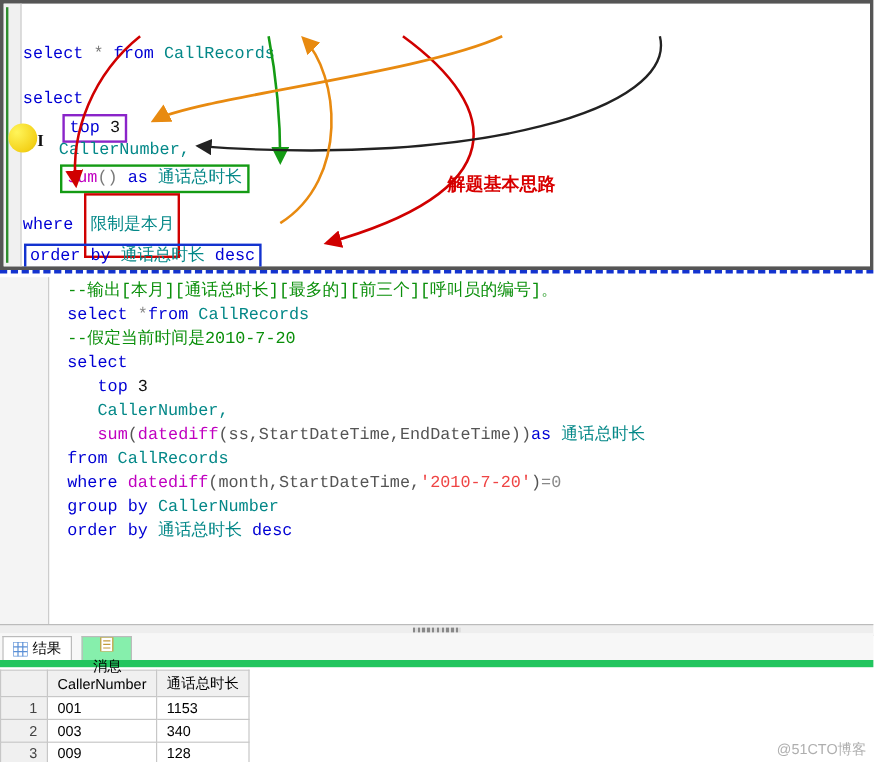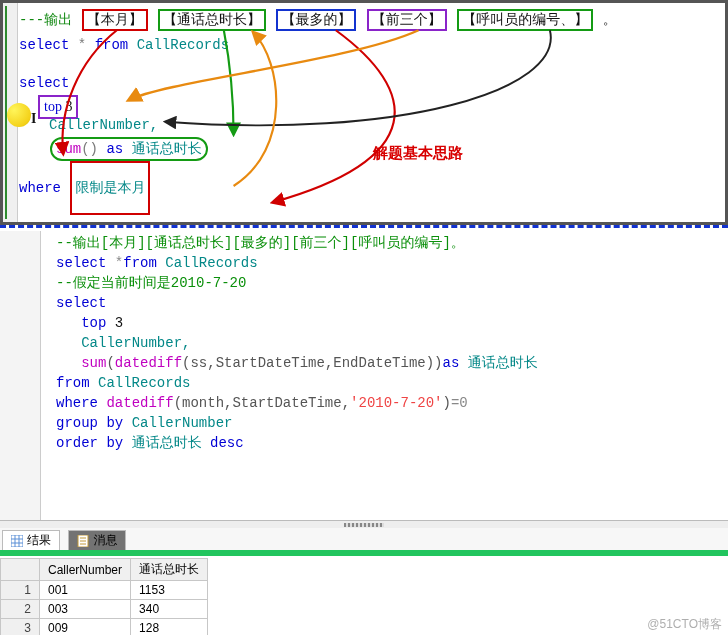--- a/index.html
+++ b/index.html
@@ -39,21 +39,21 @@
   .tkn-paren{ color:#555; }
   .tkn-star { color:#888; }
   .tkn-punc { color:#888; }
   .tkn-txt  { color:#111; }
   .mid-sash { position:absolute; left:0; right:0; top:520px; height:8px; background:#eee; border-top:1px solid #bbb; border-bottom:1px solid #bbb; }
   .mid-sash .grip { position:absolute; left:50%; top:2px; width:40px; height:4px; margin-left:-20px; background:repeating-linear-gradient(90deg,#888 0 2px,#ddd 2px 4px); }
 
   .bottom-panel { position:absolute; left:0; top:528px; right:0; height:107px; background:#fff; box-sizing:border-box; }
   .tabs { height:22px; border-bottom:6px solid #22c55e; background:#f7f7f7; padding-left:2px; }
   .tab { display:inline-flex; align-items:center; gap:4px; height:19px; margin-top:2px; padding:0 8px; border:1px solid #bbb; border-bottom:none; background:#fff; font-family:"Microsoft YaHei","SimSun",sans-serif; font-size:12px; vertical-align:bottom; }
-  .tab.inactive { background:#737373; }
+  .tab.inactive { background:#86efac;flex-direction:column; }
   .icon-results { width:12px;height:12px;display:inline-block; }
   .icon-messages { width:12px;height:12px;display:inline-block; }
 
   .grid { border-collapse:collapse; font-family:"Segoe UI","Microsoft YaHei",sans-serif; font-size:12px; margin-top:2px; }
   .grid th, .grid td { border:1px solid #c7c7c7; padding:2px 8px; text-align:left; background:#fff; }
   .grid th { background:#f0f0f0; font-weight:normal; }
   .grid .rowhdr { background:#f0f0f0; width:22px; text-align:right; color:#444; }
   .grid .corner { background:#f0f0f0; }
 
   .watermark { position:absolute; right:6px; bottom:2px; color:rgba(120,120,120,0.6); font-family:"Microsoft YaHei",sans-serif; font-size:12px; }
@@ -61,71 +61,69 @@
 </head>
 <body>
 
 <div class="page">
 
   <div class="top-panel">
     <div class="left-gutter"></div>
     <div class="v-green-left"></div>
     <div class="yellow-dot"></div>
 
-    <div class="code-line" style="top:6px;">
-      <span class="k-green">---输出</span>
-      <span class="boxed b-red">【本月】</span>
-      <span class="boxed b-green">【通话总时长】</span>
-      <span class="boxed b-blue">【最多的】</span>
-      <span class="boxed b-purple">【前三个】</span>
-      <span class="boxed b-green">【呼叫员的编号、】</span>
-      <span class="k-black">。</span>
-    </div>
 
     <div class="code-line" style="top:34px;">
       <span class="k-blue">select</span>
       <span class="gray"> </span><span class="gray">*</span>
       <span> </span><span class="k-blue">from</span>
       <span> </span><span class="k-teal">CallRecords</span>
     </div>
 
     <div class="code-line" style="top:72px;">
       <span class="k-blue">select</span>
     </div>
 
-    <div class="code-line" style="top:92px; left:34px;font-family:Liberation Serif, serif;">
+    <div class="code-line" style="top:92px; left:48px;">
       <span class="boxed b-purple" style="padding:1px 4px;">
         <span class="k-blue">top</span>
         <span> </span><span class="k-black">3</span>
       </span>
     </div>
 
     <div class="code-line" style="top:108px; left:28px; z-index:6;">
       <span class="k-black" style="font-family:serif; font-weight:bold;">I</span>
     </div>
 
     <div class="code-line" style="top:114px; left:46px;">
       <span class="k-teal">CallerNumber,</span>
     </div>
 
     <div class="code-line" style="top:134px; left:46px;">
-      <span class="boxed b-green" style="padding:1px 4px;border-radius:12px;">
+      <span class="boxed b-green" style="padding:1px 4px;">
         <span class="k-magenta">sum</span><span class="gray">()</span>
         <span> </span><span class="k-blue">as</span>
         <span> </span><span class="k-teal">通话总时长</span>
       </span>
     </div>
 
     <div class="code-line" style="top:158px;">
       <span class="k-blue">where</span>
       <span> </span>
       <span class="boxed b-red" style="padding:16px 3px;"><span class="k-teal">限制是本月</span></span>
     </div>
 
 
+    <div class="code-line" style="top:200px;">
+      <span class="boxed b-blue" style="padding:0 3px;">
+        <span class="k-blue">order by</span>
+        <span> </span><span class="k-teal">通话总时长</span>
+        <span> </span><span class="k-blue">desc</span>
+      </span>
+    </div>
 
     <div class="h-title">解题基本思路</div>
 
     <svg class="arrows" viewBox="0 0 728 225">
       <defs>
         <marker id="ah-red" viewBox="0 0 10 10" refX="8" refY="5" markerWidth="7" markerHeight="7" orient="auto">
             <path d="M0,0 L10,5 L0,10 z" fill="#d00000"></path>
           </marker>
         <marker id="ah-orange" viewBox="0 0 10 10" refX="8" refY="5" markerWidth="7" markerHeight="7" orient="auto">
             <path d="M0,0 L10,5 L0,10 z" fill="#e88a10"></path>

